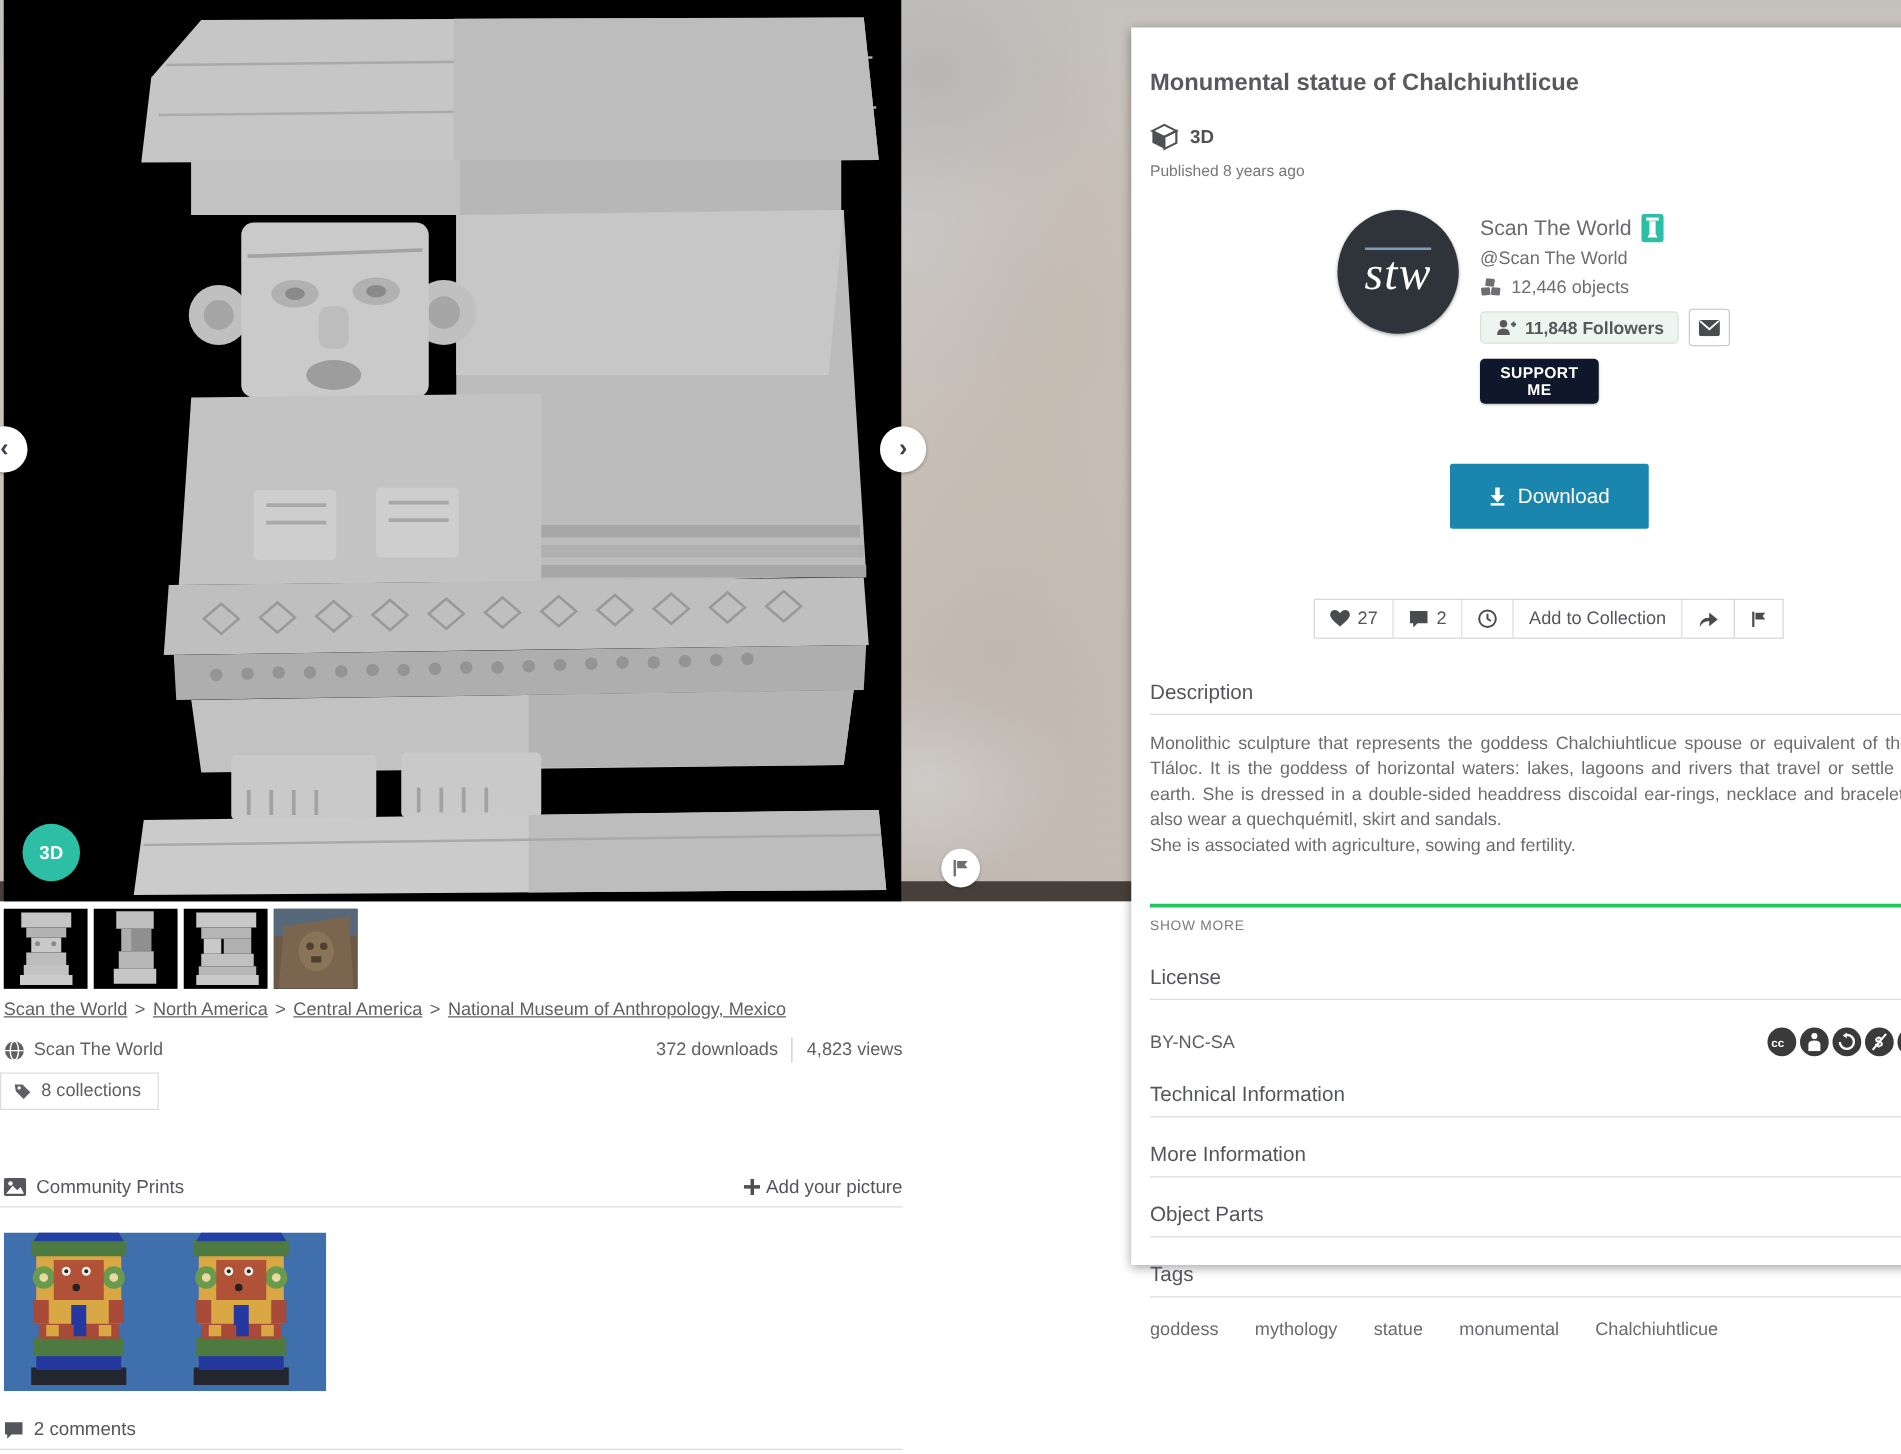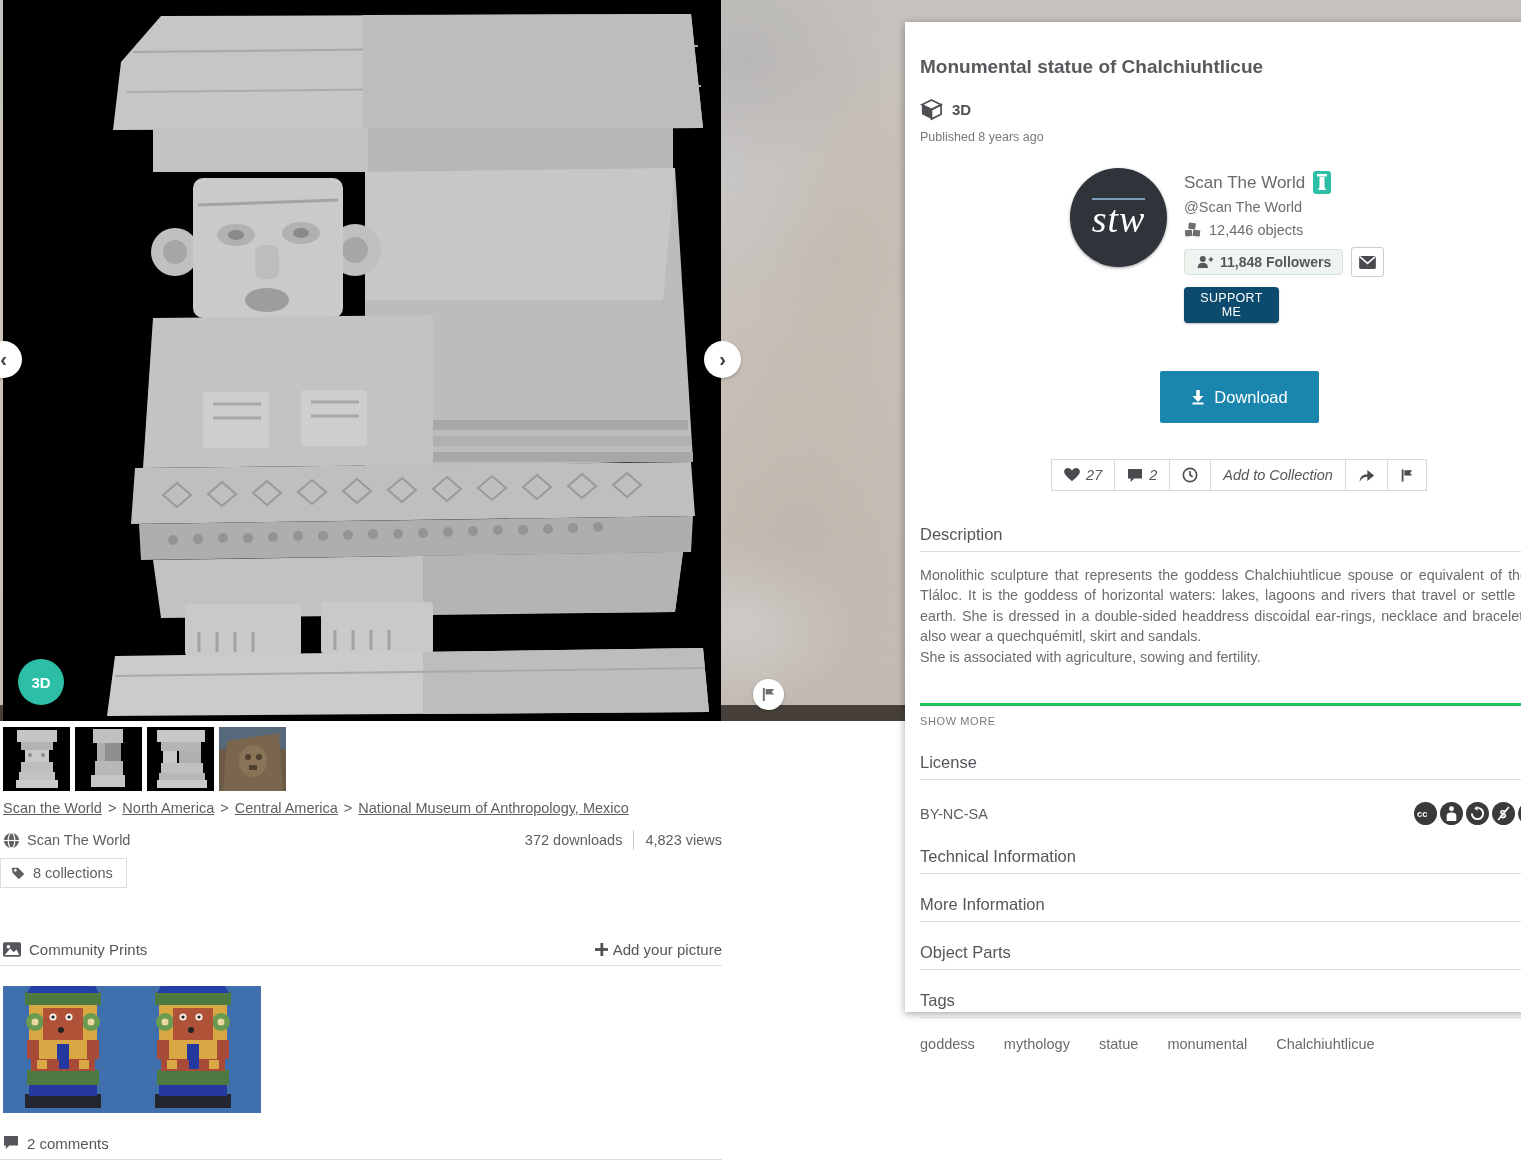--- a/index.html
+++ b/index.html
@@ -46,21 +46,21 @@
   .stats-right{margin-left:auto;display:flex;align-items:center;}
   .stats-divider{border-left:1px solid #c9c9c9;height:20px;margin:0 11px;}
   .collections-chip{position:absolute;left:0;top:858px;border:1px solid #ddd;background:#fff;padding:6px 13px 6px 9px;
     display:flex;align-items:center;gap:7px;font-size:14.5px;color:#5f6063;cursor:pointer;z-index:1;}
   .community-header{position:absolute;left:3px;top:941px;width:719px;display:flex;align-items:flex-end;z-index:1;
     font-size:15px;color:#55565b;}
   .community-header .left{display:flex;align-items:center;gap:8px;}
   .community-header .right{margin-left:auto;display:flex;align-items:center;gap:5px;cursor:pointer;}
   .rule{position:absolute;left:0;width:722px;border-top:1px solid #dcdcdc;z-index:1;}
   .community-photo{position:absolute;left:3px;top:986px;width:258px;height:127px;z-index:1;cursor:pointer;}
-  .comments-row{position:absolute;left:3px;top:1135px;display:flex;gap:8px;z-index:1;
+  .comments-row{position:absolute;left:3px;top:1135px;display:flex;align-items:center;gap:8px;z-index:1;
     font-size:15px;color:#55565b;cursor:pointer;}
 
   
   .card{position:absolute;left:905px;top:22px;width:668px;height:990px;background:#fff;z-index:2;
     box-shadow:0 2px 8px rgba(0,0,0,.35);box-sizing:border-box;padding:34px 15px 18px 15px;}
   .card-title{font-size:19px;font-weight:bold;color:#58595d;margin:0 0 20px 0;}
   .type-row{display:flex;align-items:center;gap:9px;font-size:15px;font-weight:bold;color:#4f5054;}
   .published{font-size:12.5px;color:#77787b;margin-top:9px;}
 
   .profile{display:flex;margin:24px 0 0 150px;}
@@ -70,28 +70,28 @@
     border-top:2px solid #7d9bbb;padding-top:0px;line-height:1;}
   .profile-info{margin-left:17px;padding-top:3px;}
   .creator-name-row{display:flex;align-items:center;gap:8px;font-size:17px;color:#696a6e;}
   .creator-name-row a{color:#696a6e;text-decoration:none;cursor:pointer;}
   .creator-handle{font-size:14.5px;color:#6d6e71;margin-top:5px;}
   .creator-objects{font-size:14.5px;color:#6d6e71;margin-top:7px;display:flex;align-items:center;gap:7px;}
   .follow-row{display:flex;align-items:center;gap:8px;margin-top:9px;}
   .followers-chip{background:#eef4ef;border:1px solid #d7e3d8;border-radius:4px;padding:4px 11px;display:flex;align-items:center;gap:7px;
     font-size:14px;font-weight:bold;color:#57585c;cursor:pointer;}
   .mail-btn{width:31px;height:28px;border:1px solid #ccc;border-radius:3px;background:#fff;display:flex;align-items:center;justify-content:center;cursor:pointer;}
-  .support-btn{margin-top:10px;width:95px;height:36px;background:#0c4a6e;border:none;border-radius:4px;color:#fff;
-    font-weight:normal;font-size:12.5px;letter-spacing:.3px;cursor:pointer;box-shadow:0 1px 2px rgba(0,0,0,.25);
+  .support-btn{margin-top:10px;width:95px;height:36px;background:#0f172a;border:none;border-radius:4px;color:#fff;
+    font-weight:bold;font-size:12.5px;letter-spacing:.3px;cursor:pointer;box-shadow:0 1px 2px rgba(0,0,0,.25);
     font-family:"Liberation Sans",sans-serif;}
 
   .download-btn{display:flex;align-items:center;justify-content:center;gap:8px;margin:48px auto 0 auto;width:159px;height:52px;
     background:#1b86ad;border:none;border-radius:2px;color:#fff;font-size:16.5px;cursor:pointer;font-family:"Liberation Sans",sans-serif;}
 
-  .action-bar{display:flex;margin:36px auto 0 auto;width:fit-content;font-style:italic;}
+  .action-bar{display:flex;margin:56px auto 0 auto;width:fit-content;}
   .action-cell{border:1px solid #d8d8d8;border-left:none;display:flex;align-items:center;gap:6px;padding:0 12px;height:30px;
     font-size:14.5px;color:#55565a;cursor:pointer;background:#fff;}
   .action-cell:first-child{border-left:1px solid #d8d8d8;}
 
   .sec-head{display:flex;align-items:center;margin-top:34px;border-bottom:1px solid #dcdcdc;padding-bottom:7px;
     font-size:16.5px;color:#55565b;cursor:pointer;}
   .sec-head .toggle{margin-left:auto;font-size:15px;color:#55565b;}
   .desc-body{margin-top:13px;font-size:14.3px;line-height:1.43;color:#6b6c6f;text-align:justify;}
   .desc-body p{margin:0;}
   .show-more{border-top:3px solid #22c55e;margin-top:36px;padding-top:9px;font-size:11px;

